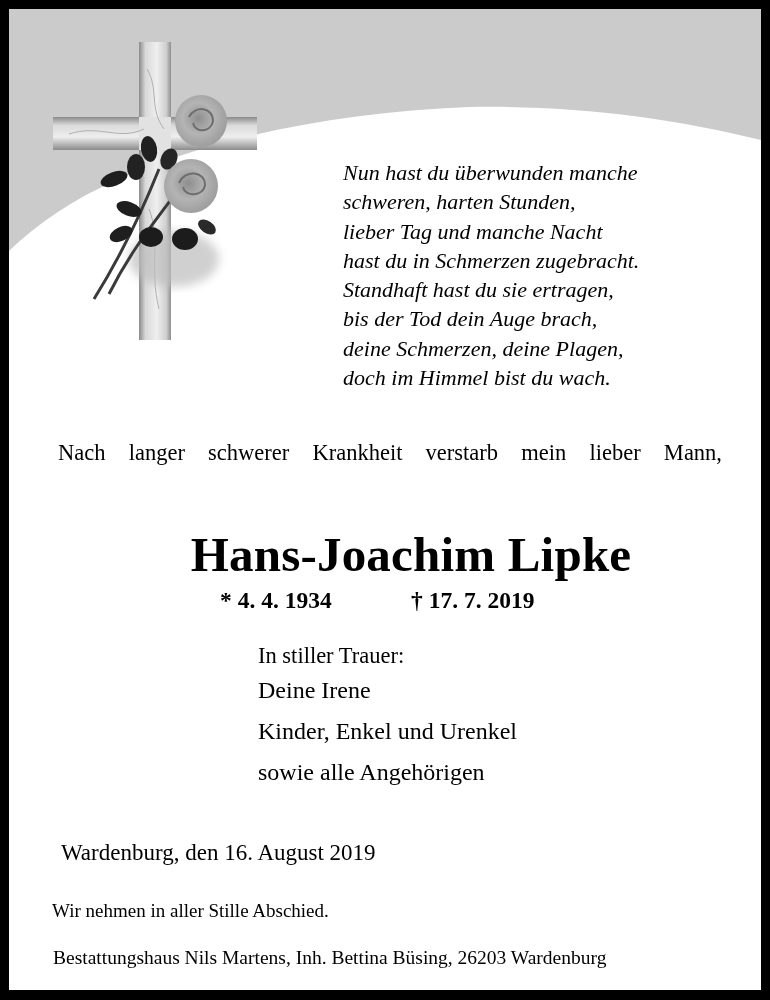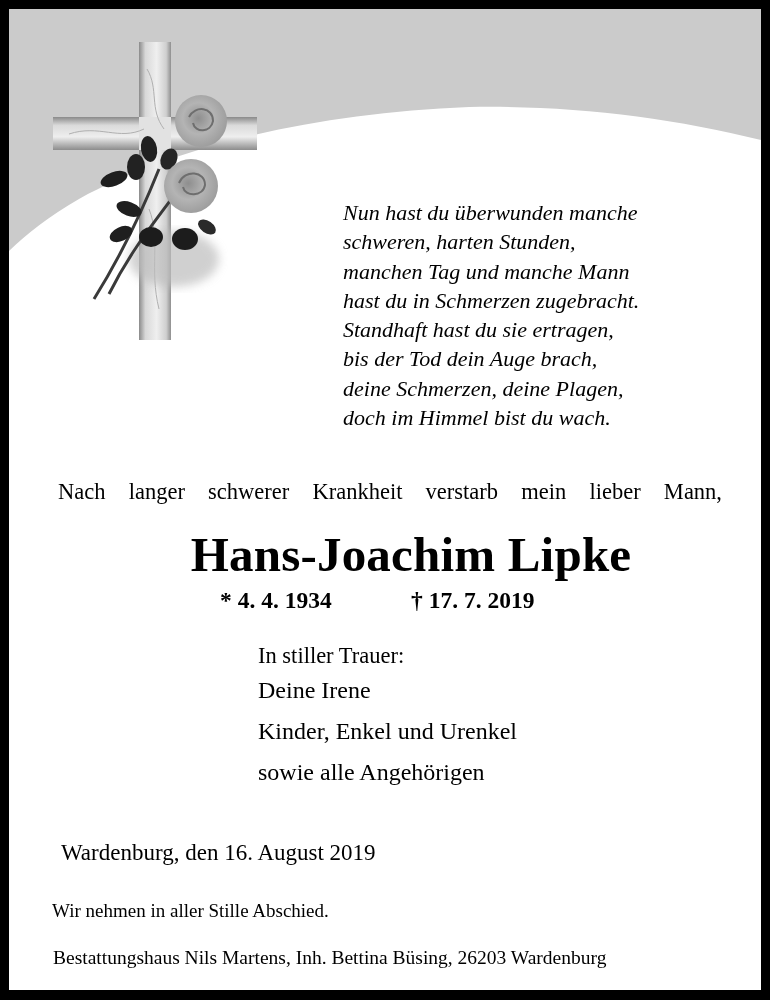--- a/index.html
+++ b/index.html
@@ -1,23 +1,23 @@
 <!DOCTYPE html>
 <html><head>
 <meta charset="utf-8">
 <style>
   html, body { margin:0; padding:0; }
   body { width:770px; height:1000px; background:#000; position:relative; overflow:hidden; }
   .card { position:absolute; left:9px; top:9px; width:752px; height:981px; background:#fff; overflow:hidden; }
   .bg-svg { position:absolute; left:0; top:0; }
   .serif { font-family:"Liberation Serif", "DejaVu Serif", serif; color:#000; }
-  .poem { position:absolute; left:334px; top:149px; font-style:italic; font-size:22px; line-height:29.3px; white-space:nowrap;margin-top:40px; }
+  .poem { position:absolute; left:334px; top:149px; font-style:italic; font-size:22px; line-height:29.3px; white-space:nowrap; }
   .poem div { height:29.3px; }
   .intro { position:absolute; left:49px; top:428px; width:664px; font-size:22.5px; line-height:31px; }
-  .intro .l1 { text-align:justify; text-align-last:justify; white-space:nowrap;margin-top:39px; }
+  .intro .l1 { text-align:justify; text-align-last:justify; white-space:nowrap; }
   .name { position:absolute; left:0; width:752px; top:516px; text-align:center; font-weight:bold; font-size:49px; line-height:60px; letter-spacing:0.2px;padding-left:26px; }
   .dates { position:absolute; top:576px; left:0; width:752px; font-weight:bold; font-size:23.5px; line-height:30px; }
   .dates .born { position:absolute; left:211px;text-align:right; }
   .dates .died { position:absolute; left:402px; }
   .mourn { position:absolute; left:249px; top:632px; }
   .mourn .t { font-size:22.5px; line-height:30px; height:34px; }
   .mourn .b { font-weight:normal; font-size:24px; line-height:30px; height:41px; }
   .place { position:absolute; left:52px; top:829px; font-size:23px; line-height:30px; }
   .farewell { position:absolute; left:43px; top:887px; font-size:19px; line-height:30px; }
   .undertaker { position:absolute; left:44px; top:936px; font-size:19.5px; line-height:26px; white-space:nowrap; }
@@ -78,21 +78,21 @@
 
     <circle cx="192" cy="112" r="26" fill="url(#rose)"></circle>
     <path d="M180,108 C186,96 204,98 204,112 C202,124 186,124 184,114" stroke="#6e6e6e" stroke-width="2" fill="none"></path>
     <circle cx="182" cy="177" r="27" fill="url(#rose)"></circle>
     <path d="M170,174 C176,160 196,162 196,176 C194,188 176,188 174,178" stroke="#6e6e6e" stroke-width="2" fill="none"></path>
   </svg>
 
   <div class="poem serif">
     <div>Nun hast du überwunden manche</div>
     <div>schweren, harten Stunden,</div>
-    <div>manchen Tag und manche Mann</div>
+    <div>lieber Tag und manche Nacht</div>
     <div>hast du in Schmerzen zugebracht.</div>
     <div>Standhaft hast du sie ertragen,</div>
     <div>bis der Tod dein Auge brach,</div>
     <div>deine Schmerzen, deine Plagen,</div>
     <div>doch im Himmel bist du wach.</div>
   </div>
 
   <div class="intro serif">
     <div class="l1">Nach langer schwerer Krankheit verstarb mein lieber Mann,</div>
   </div>

